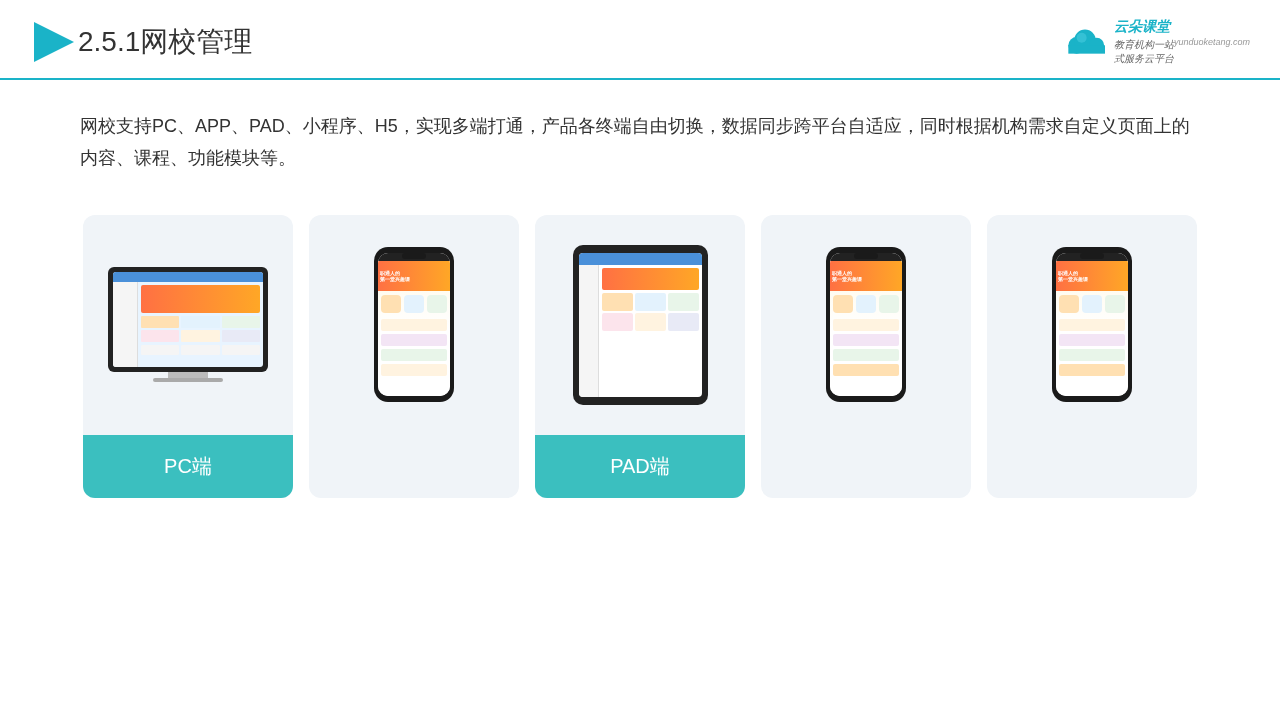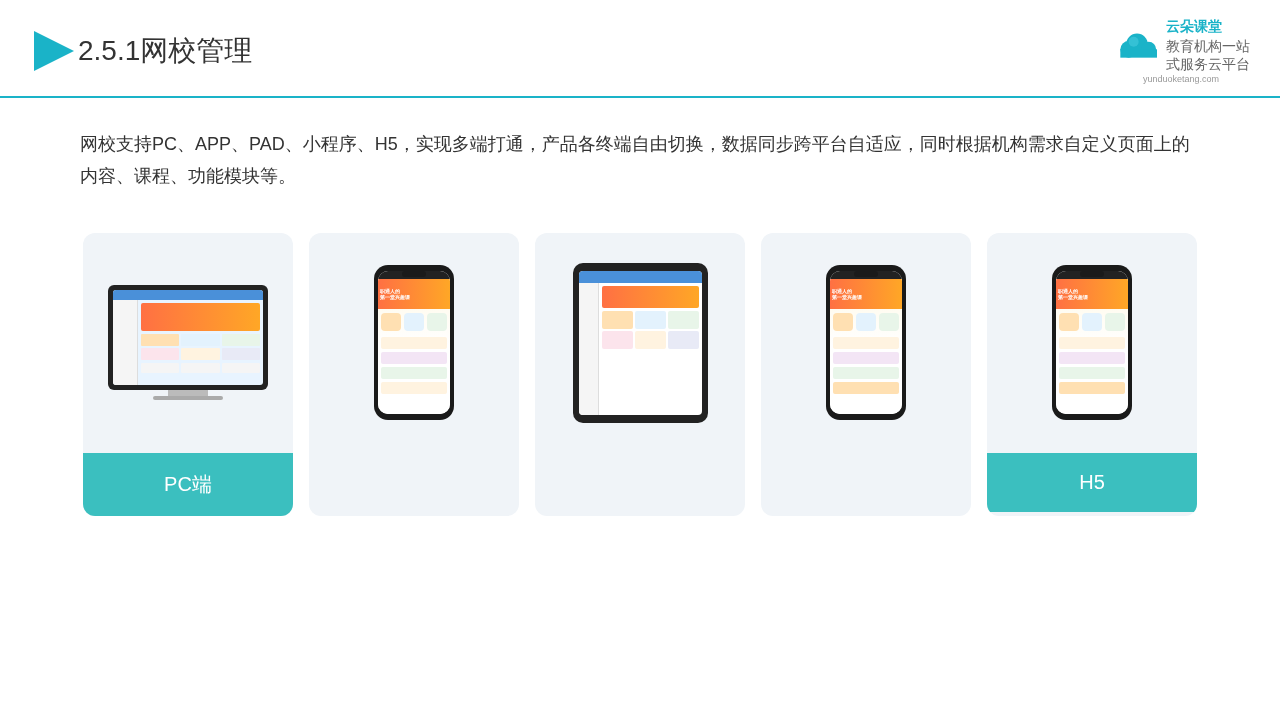--- a/index.html
+++ b/index.html
@@ -28,35 +28,35 @@
       width: 48px;
       height: 48px;
     }
     .page-title {
       font-size: 28px;
       font-weight: 500;
       color: #333;
     }
     .logo-area {
       display: flex;
-      flex-direction: column;
-      align-items: center;
+      align-items: center;
+      font-style: italic;
     }
     .logo-cloud {
       display: flex;
       align-items: center;
       gap: 4px;
     }
     .logo-text {
       font-size: 14px;
       color: #1ab3c8;
       font-weight: bold;
     }
     .logo-sub {
-      font-size: 14px;
+      font-size: 10px;
       color: #666;
       text-align: right;
       margin-top: 2px;
     }
     .logo-url {
       font-size: 9px;
       color: #999;
     }
 
     
@@ -413,20 +413,21 @@
                   <div class="tablet-grid-item" style="background:#fce4ec;"></div>
                   <div class="tablet-grid-item" style="background:#fff3e0;"></div>
                   <div class="tablet-grid-item" style="background:#e8eaf6;"></div>
                 </div>
               </div>
             </div>
           </div>
         </div>
       </div>
     </div>
+    <div class="card-label">PAD端</div>
   </div>
 
   <div class="card">
     <div class="card-image-area">
       <div class="phone-mockup">
         <div class="phone-outer">
           <div class="phone-notch"></div>
           <div class="phone-screen">
             <div class="phone-screen-top"></div>
             <div class="phone-content">
@@ -471,16 +472,15 @@
                 <div class="phone-row" style="background:#fff3e0;"></div>
                 <div class="phone-row" style="background:#f3e5f5;"></div>
                 <div class="phone-row" style="background:#e8f5e9;"></div>
                 <div class="phone-row" style="background:#ffe0b2;"></div>
               </div>
             </div>
           </div>
         </div>
       </div>
     </div>
-    <div class="card-label">H5</div>
   </div>
 
 </div>
 
 </body></html>

